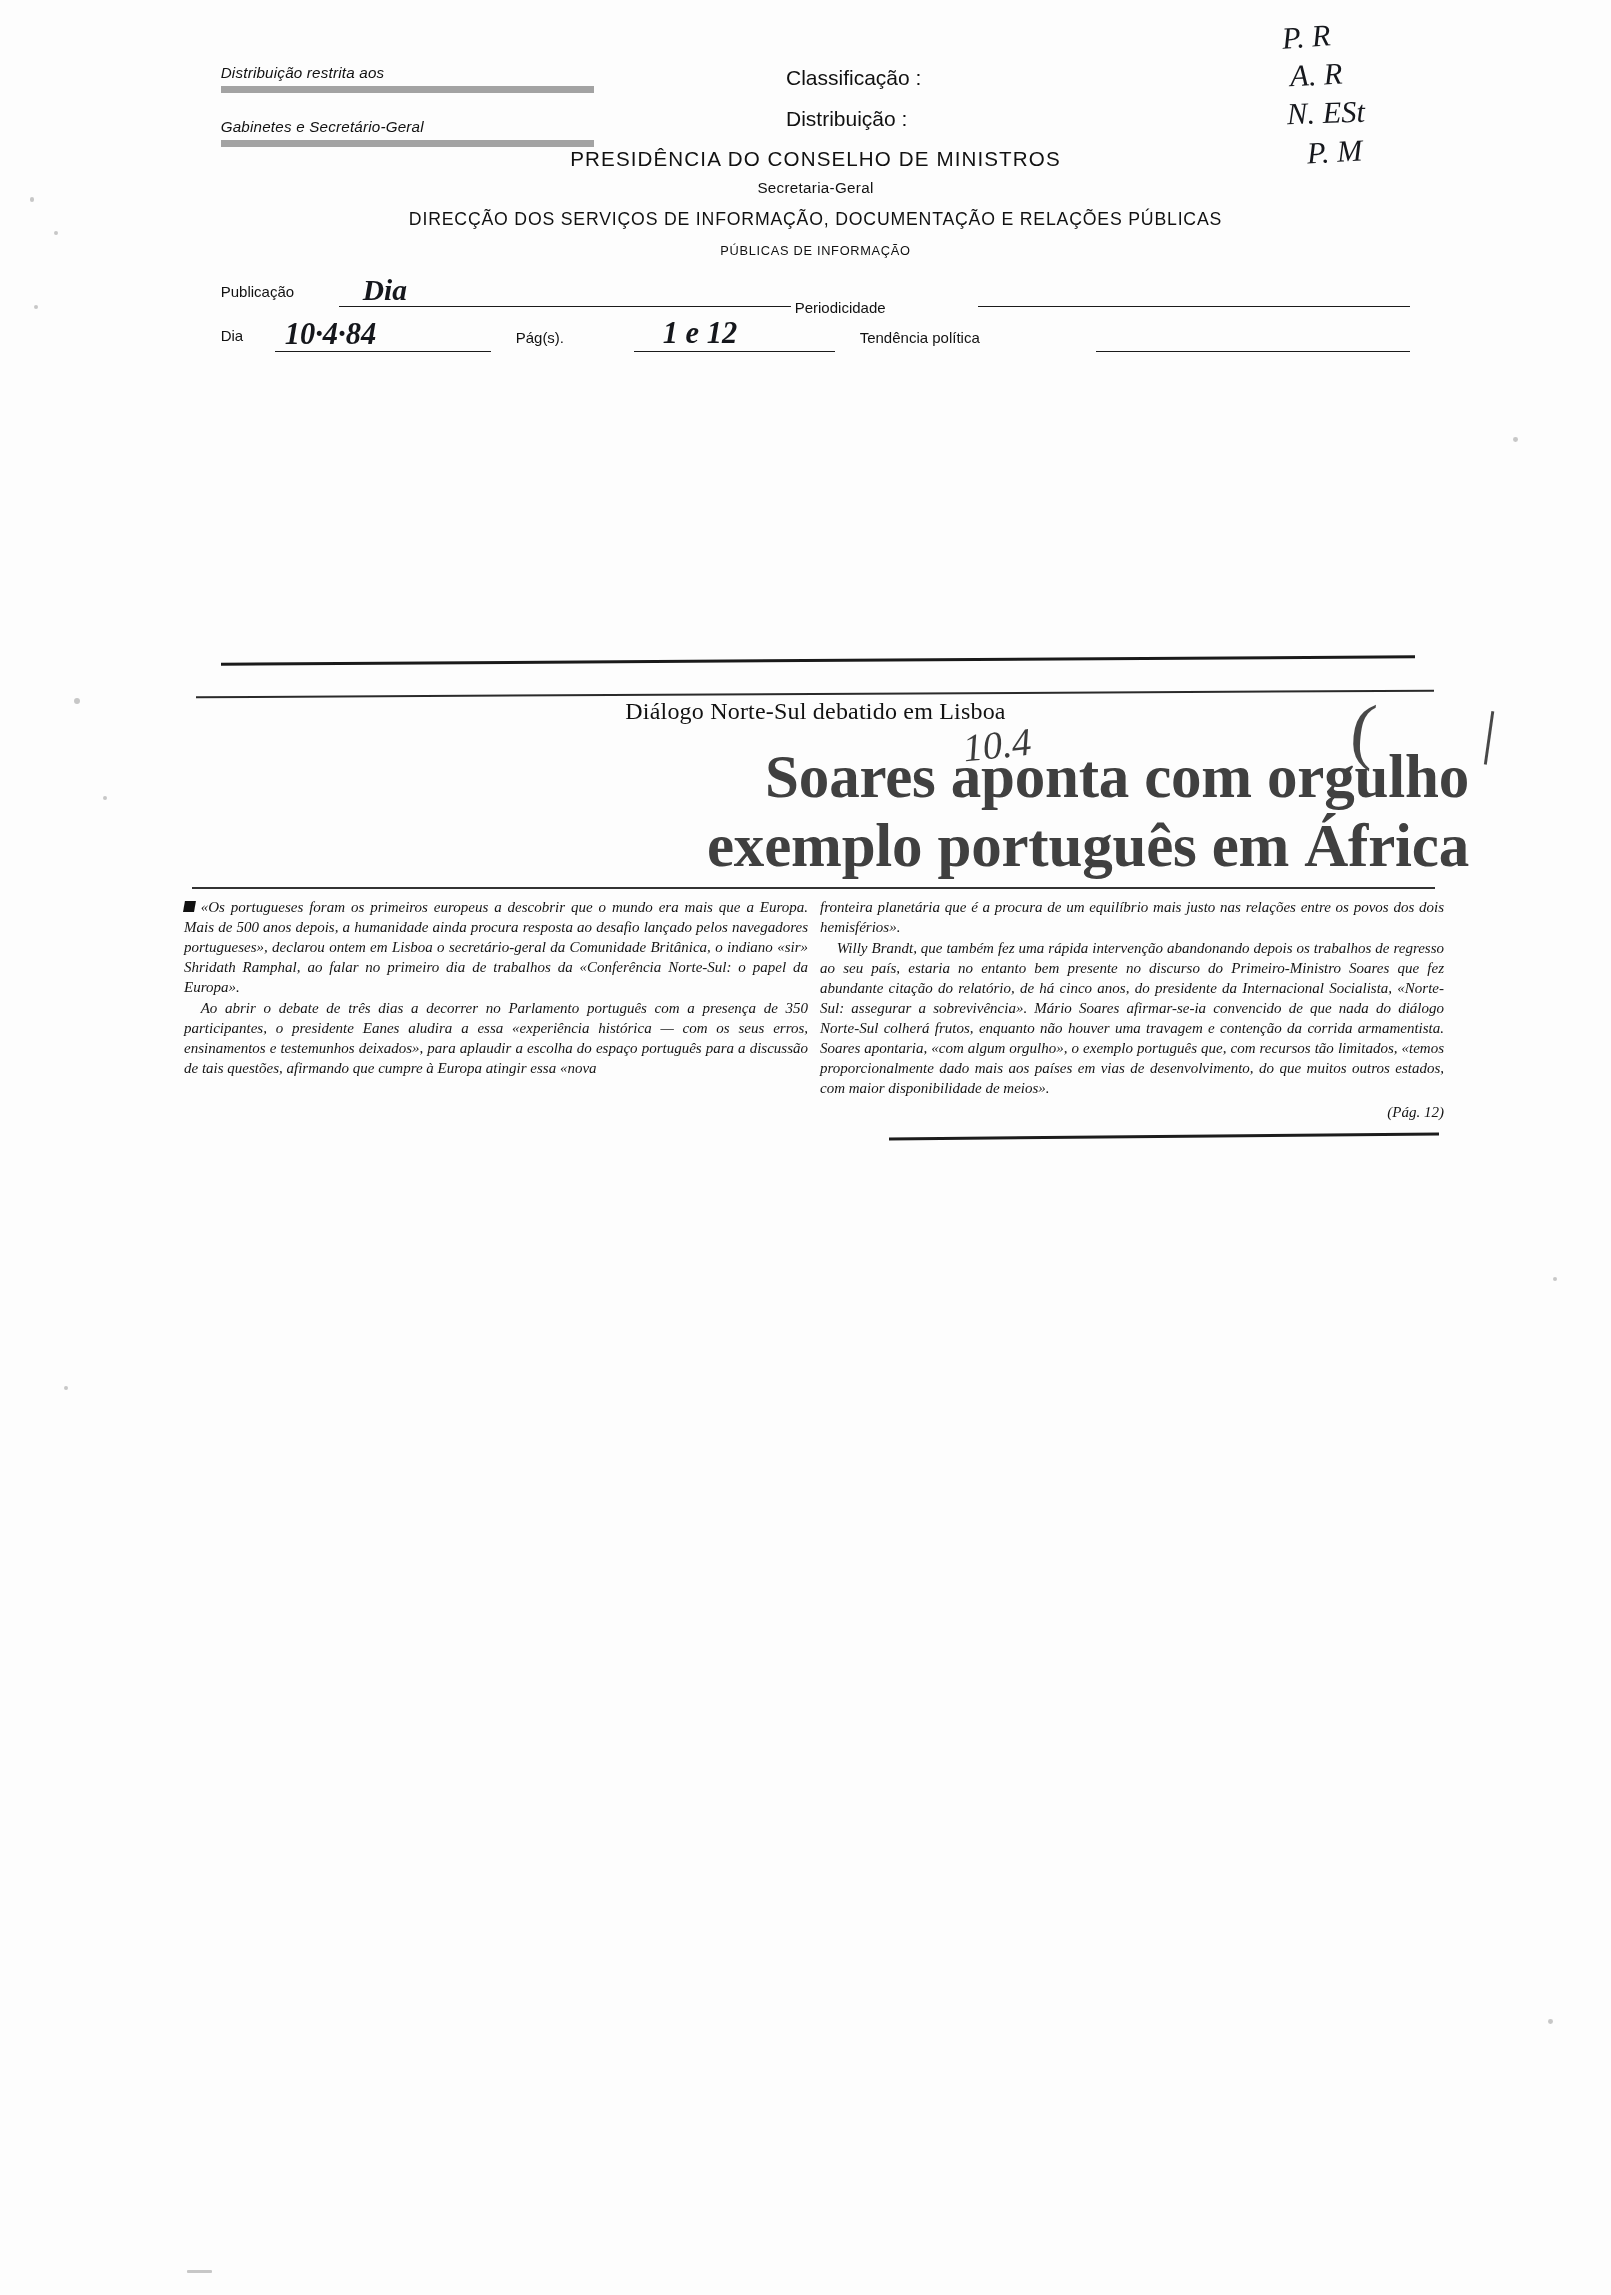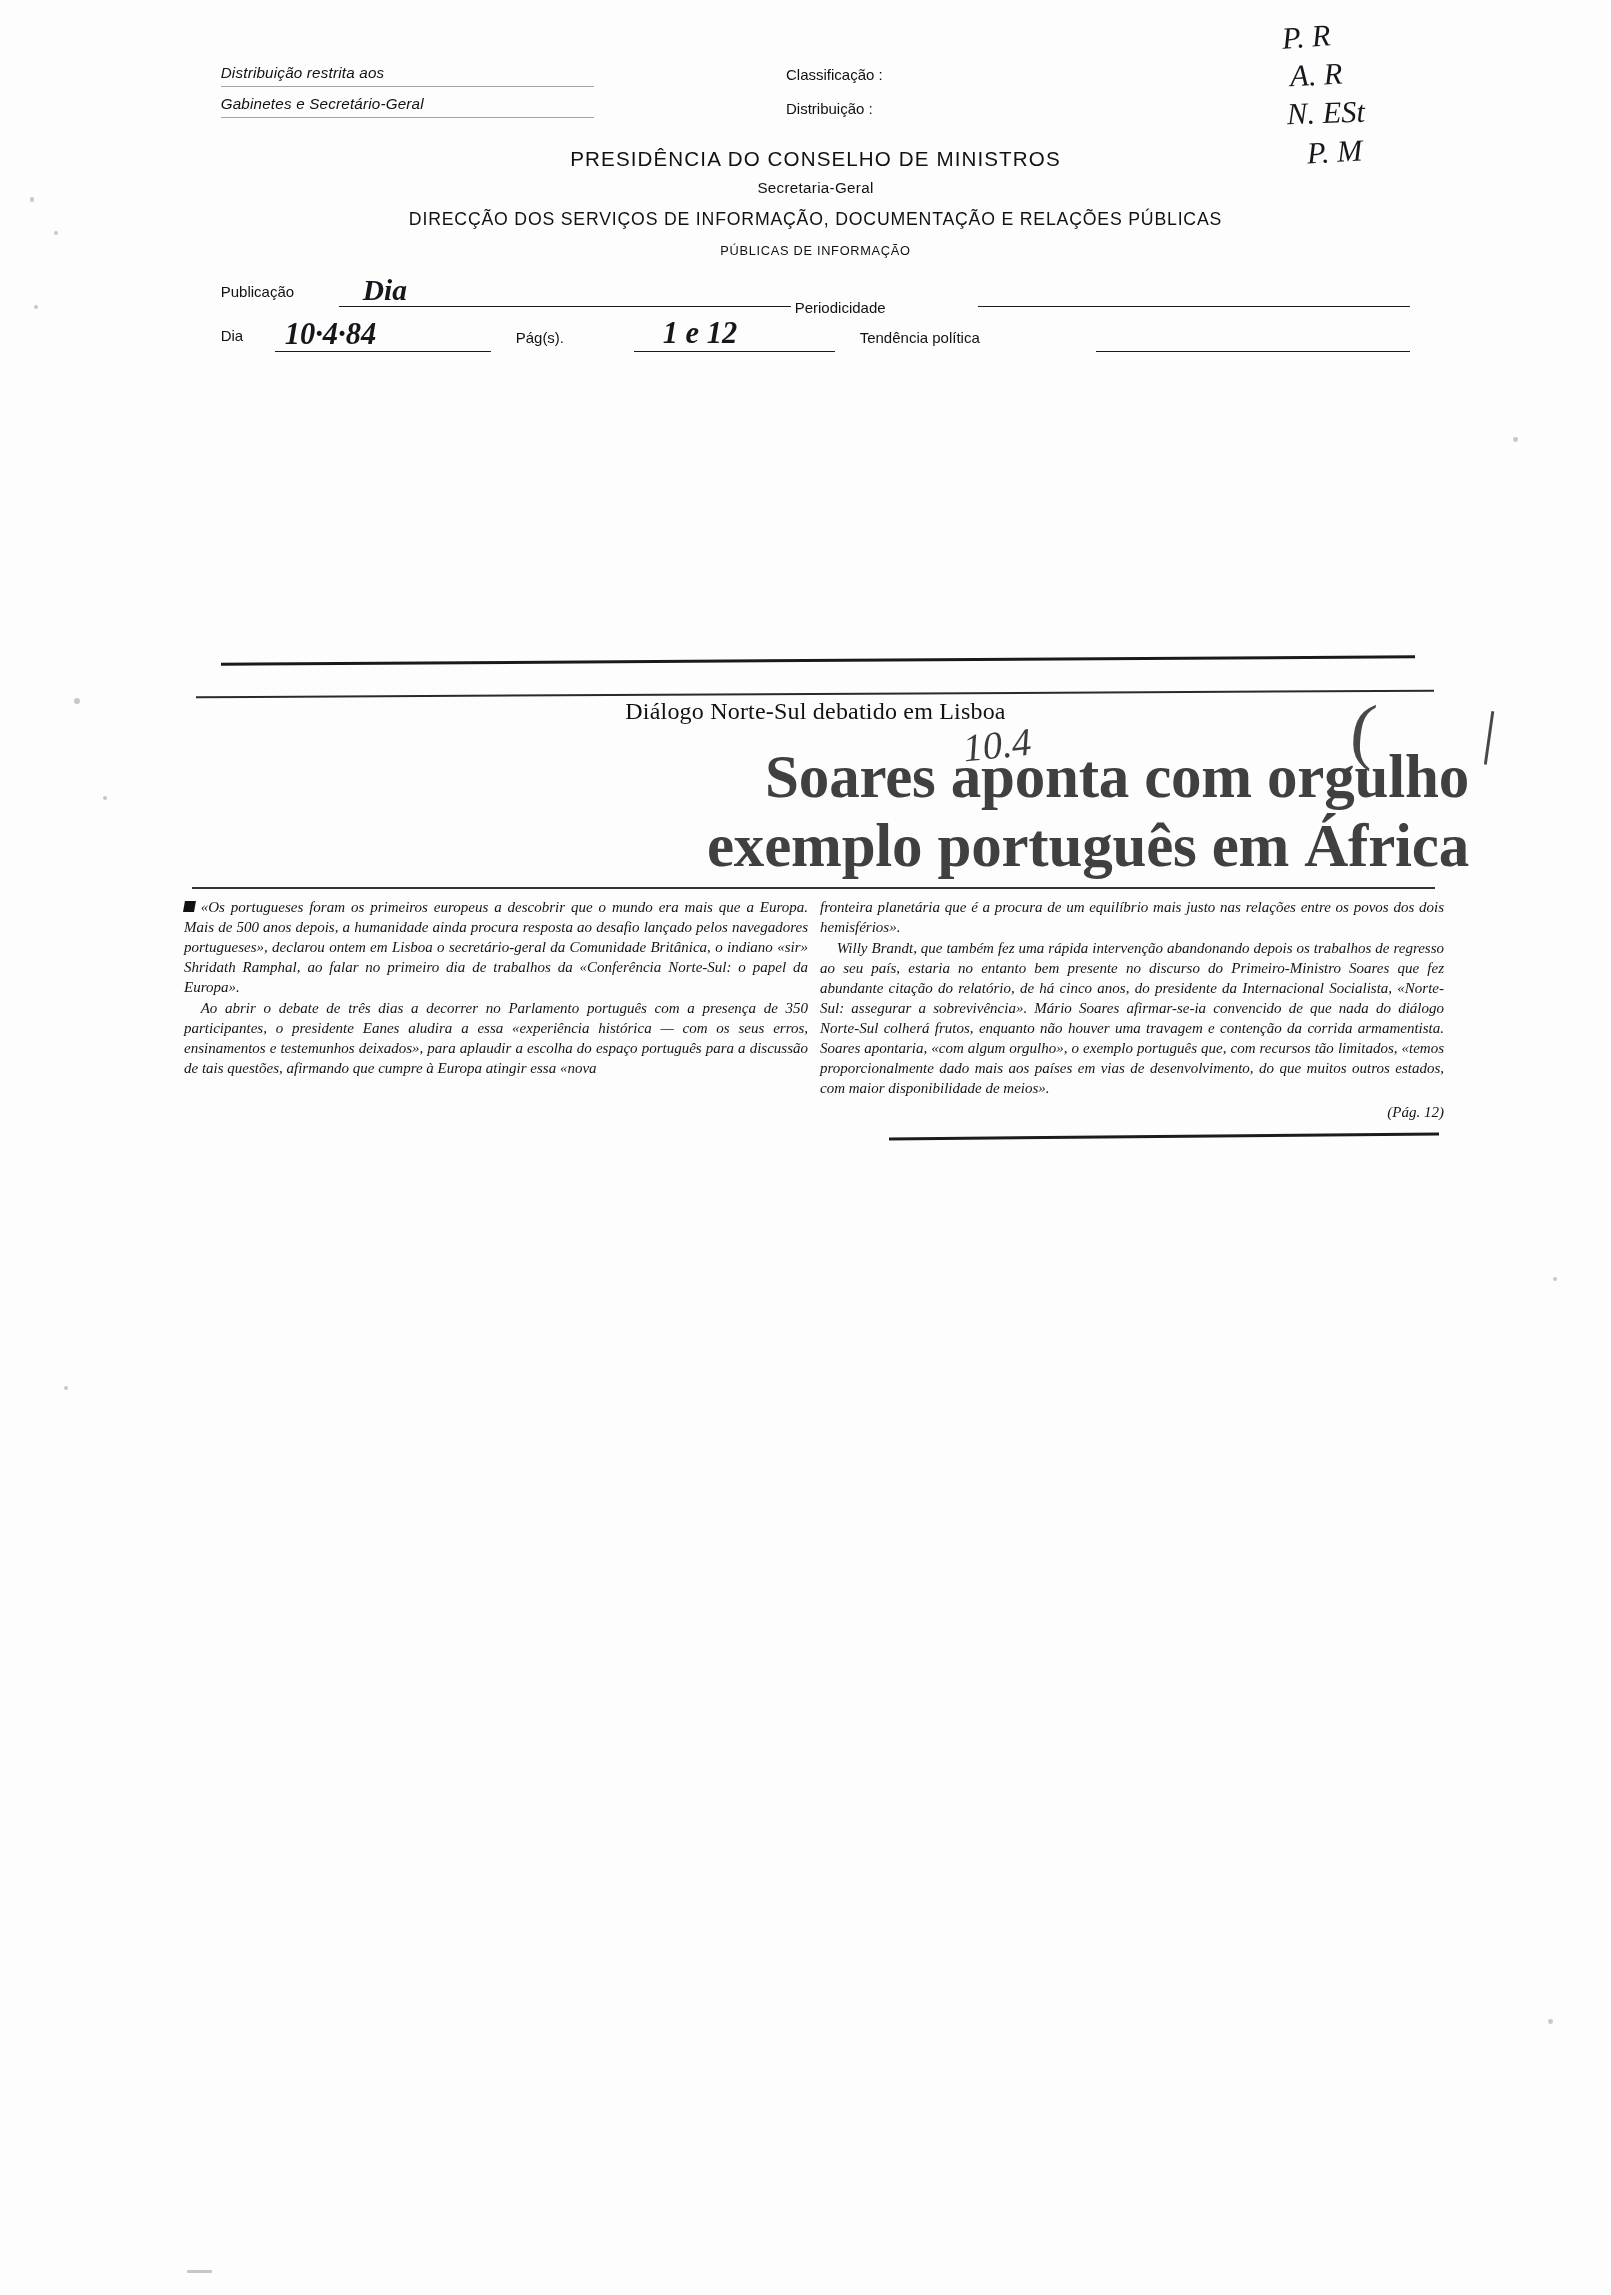--- a/index.html
+++ b/index.html
@@ -34,33 +34,33 @@
     position: absolute;
     left: 14.7px;
     top: 9.8px;
     width: 373px;
   }
   .restrict-line {
     font-style: italic;
     font-size: 15.2px;
     letter-spacing: 0.2px;
     padding-bottom: 4.9px;
-    border-bottom: 1px solid #a3a3a3;
-    margin-bottom: 8px;
+    border-bottom: 7px solid #a3a3a3;
+    margin-bottom: 25px;
     white-space: nowrap;
   }
 
   .class-col {
     position: absolute;
     left: 580px;
     top: 11.8px;
     width: 442px;
   }
   .class-line {
-    font-size: 15px;
+    font-size: 21px;
     margin-bottom: 17.7px;
     white-space: nowrap;
   }
 
   .org-title {
     position: absolute;
     left: 0;
     top: 93px;
     width: 1219px;
     text-align: center;

